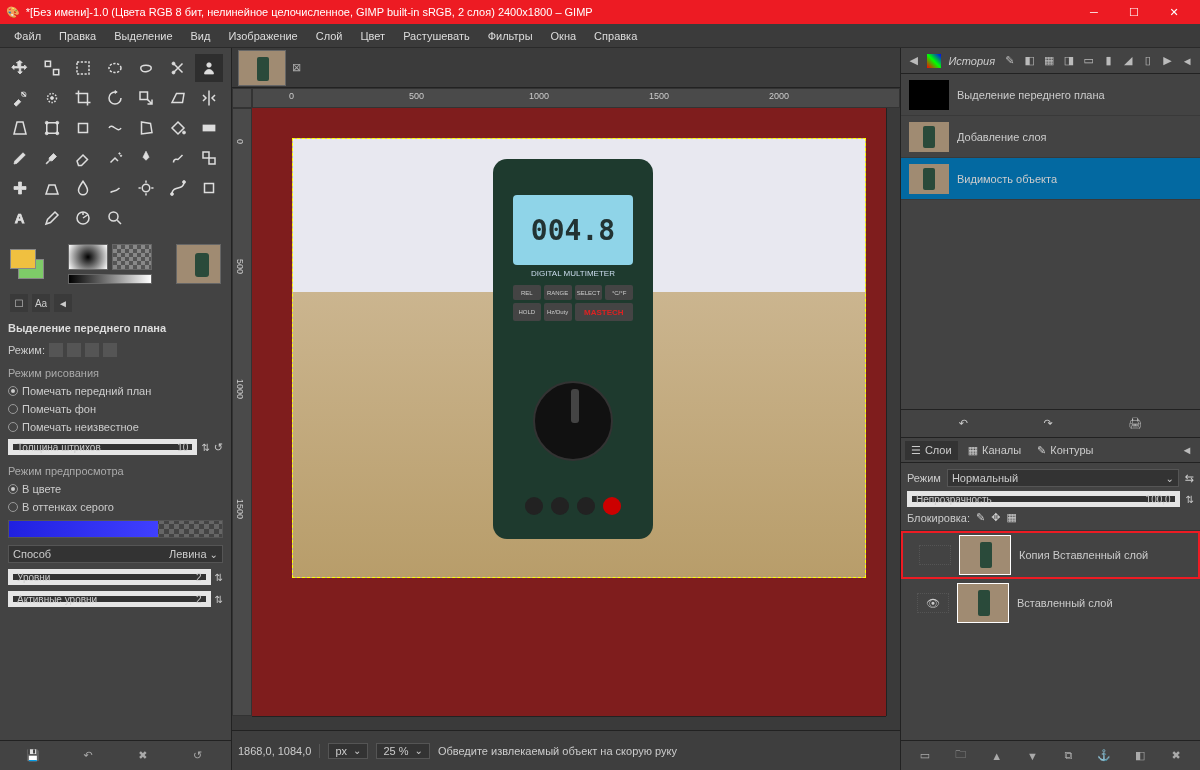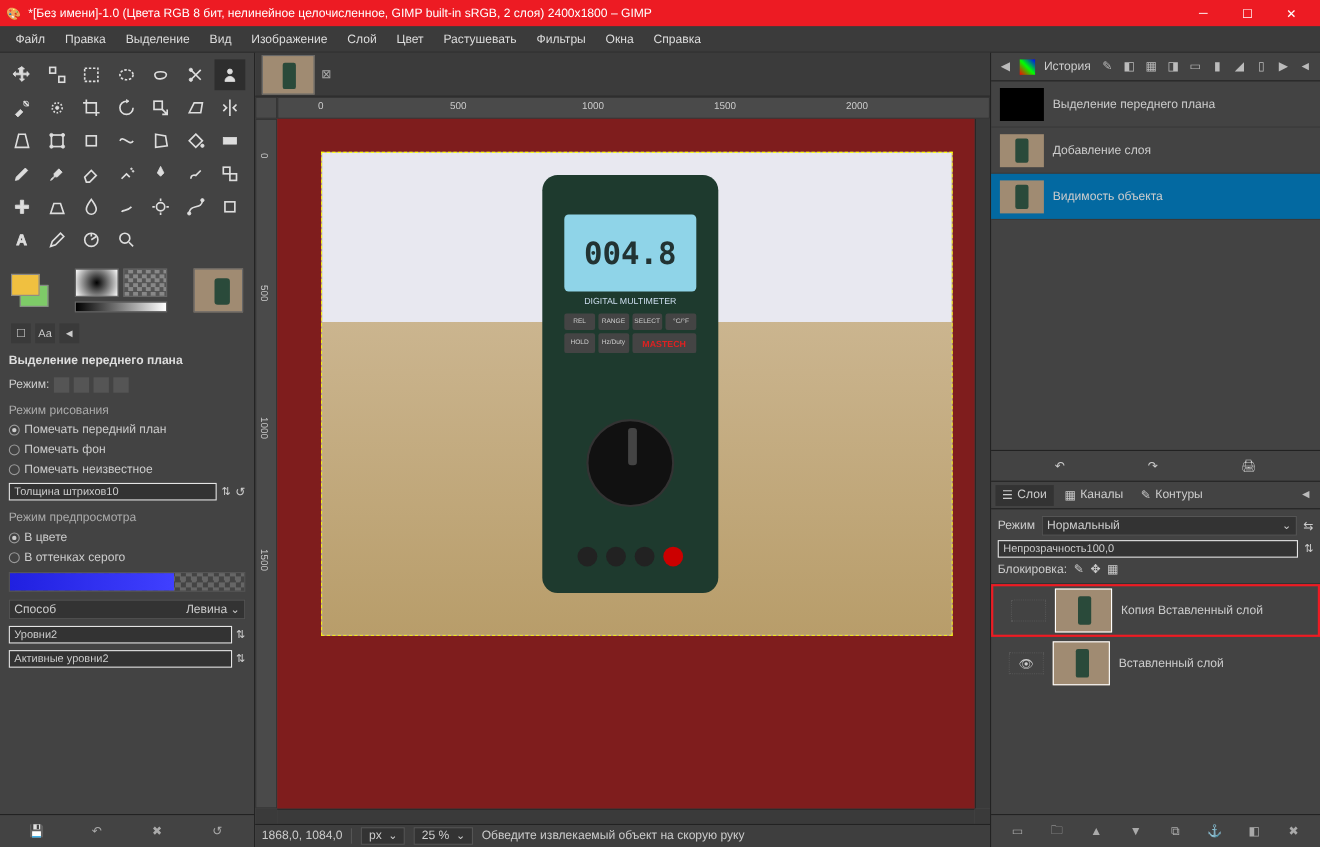--- a/index.html
+++ b/index.html
@@ -42,21 +42,21 @@
 
 
 .tool-options { flex: 1; padding: 6px 8px; overflow: auto; }
 .tool-options h4 { font-size: 11px; font-weight: bold; color: #ddd; margin-bottom: 6px; }
 .opt-row { padding: 3px 0; display: flex; align-items: center; gap: 4px; font-size: 11px; color: #ccc; }
 .opt-row.header { font-weight: normal; color:#aaa; margin-top:4px;}
 .radio { width: 10px; height: 10px; border-radius: 50%; border: 1px solid #999; display: inline-block; }
 .radio.checked::after { content: ""; display: block; width: 4px; height: 4px; background: #ccc; border-radius: 50%; margin: 2px; }
 .checkbox { width: 10px; height: 10px; border: 1px solid #999; display: inline-block; }
 .gradient-bar { height: 18px; width: 100%; background: linear-gradient(to right, #2020e0 0%, #4040ff 70%, transparent 70%), repeating-conic-gradient(#666 0 25%, #444 0 50%) 0/10px 10px; border: 1px solid #555; margin:4px 0;}
-.spinner-input { flex: 1; height: 16px; background: #333; border: 1px solid #e5e5e5; color: #ccc; padding: 0 4px; font-size: 10px; display:flex;align-items:center;}
+.spinner-input { flex: 1; height: 16px; background: #333; border: 5px solid #e5e5e5; color: #ccc; padding: 0 4px; font-size: 10px; display:flex;align-items:center;justify-content:space-between;}
 .dropdown-field{ height:18px; background:#333;border:1px solid #555; padding:0 4px;display:flex;align-items:center;justify-content:space-between;}
 
 
 .tabs-row { height: 40px; background: #3b3b3b; display: flex; align-items: center; padding: 2px 6px; border-bottom: 1px solid #222; }
 .tab-thumb { width: 48px; height: 36px; border:1px solid #666; position:relative;background:#a08b72;}
 .tab-thumb::after{content:"";position:absolute;left:18px;top:6px;width:12px;height:24px;background:#2a4a3a;border-radius:2px;}
 .tab-close{margin-left:6px;color:#aaa;}
 
 .ruler-corner { width: 20px; height: 20px; background: #4a4a4a; border: 1px solid #333; }
 .ruler-h { height: 20px; background: #4a4a4a; border: 1px solid #333; flex:1; position:relative; overflow:hidden;}
@@ -77,29 +77,29 @@
 .multimeter .buttons{position:absolute;top:126px;left:20px;right:20px;height:36px;display:grid;grid-template-columns:repeat(4,1fr);gap:3px;}
 .multimeter .btn{background:#444;border-radius:2px;font-size:6px;color:#ccc;display:flex;align-items:center;justify-content:center;}
 .multimeter .brand-red{color:#d22;font-size:8px;font-weight:bold;}
 .multimeter .dial{position:absolute;bottom:78px;left:40px;width:80px;height:80px;background:#111;border-radius:50%;border:2px solid #333;}
 .multimeter .dial::after{content:"";position:absolute;left:36px;top:6px;width:8px;height:34px;background:#444;border-radius:3px;}
 .multimeter .probes{position:absolute;bottom:16px;left:20px;right:20px;height:26px;display:flex;gap:8px;justify-content:center;}
 .multimeter .probe{width:18px;height:18px;border-radius:50%;background:#222;}
 .multimeter .probe.red{background:#c00;}
 
 
-.statusbar { height: 21px; background: #3e3e3e; border-top: 1px solid #222; display: flex; align-items: center; padding: 0 6px; gap: 8px; font-size: 11px; color: #ccc; }
+.statusbar { height: 40px; background: #3e3e3e; border-top: 1px solid #222; display: flex; align-items: center; padding: 0 6px; gap: 8px; font-size: 11px; color: #ccc; }
 .status-field { display: flex; align-items: center; gap: 4px; }
 .status-sep { border-left: 1px solid #555; height: 14px; }
 .zoom-box, .unit-box { background: #333; border: 1px solid #555; padding: 1px 6px; display:flex;align-items:center;gap:6px;}
 
 
 .dock-tabs { height: 26px; display: flex; align-items: center; padding: 0 4px; gap: 2px; border-bottom: 1px solid #222;}
 .dock-tab { width: 18px; height: 18px; display: flex; align-items: center; justify-content: center; color: #bbb; }
-.dock-label{font-size:11px;color:#ccc;padding:0 4px;}
+.dock-label{font-size:11px;color:#ccc;padding:0 4px;font-style:italic;}
 
 .history-list { flex: 0 0 auto; }
 .hist-item { height: 42px; display: flex; align-items: center; gap: 8px; padding: 0 8px; border-bottom:1px solid #393939;}
 .hist-item.sel{background:#0369a1;}
 .hist-thumb { width: 40px; height: 30px; background: #000; }
 .hist-thumb.img{background:#a08b72;position:relative;}
 .hist-thumb.img::after{content:"";position:absolute;left:14px;top:4px;width:12px;height:22px;background:#2a4a3a;border-radius:2px;}
 
 .history-actions{height:28px;display:flex;align-items:center;justify-content:space-around;border-top:1px solid #222;padding:0 20px;}
 

